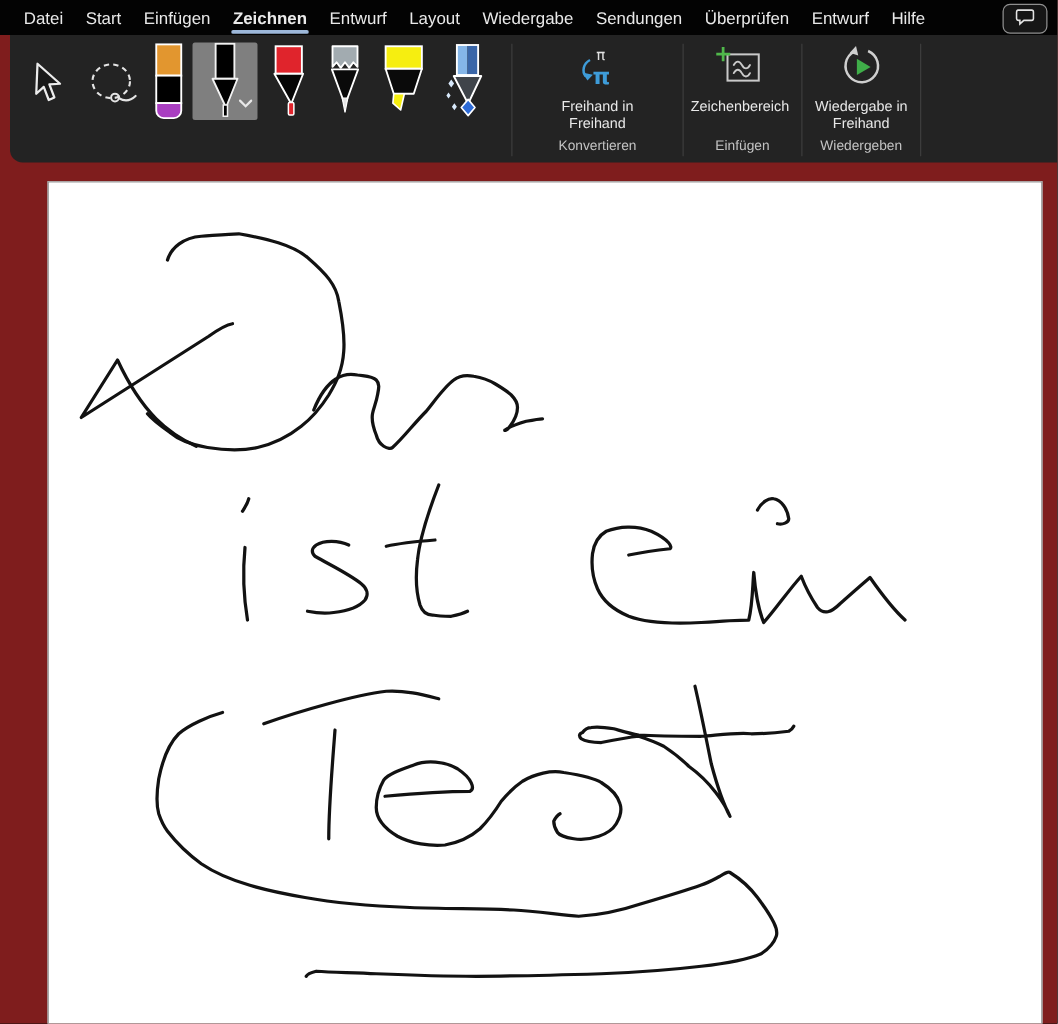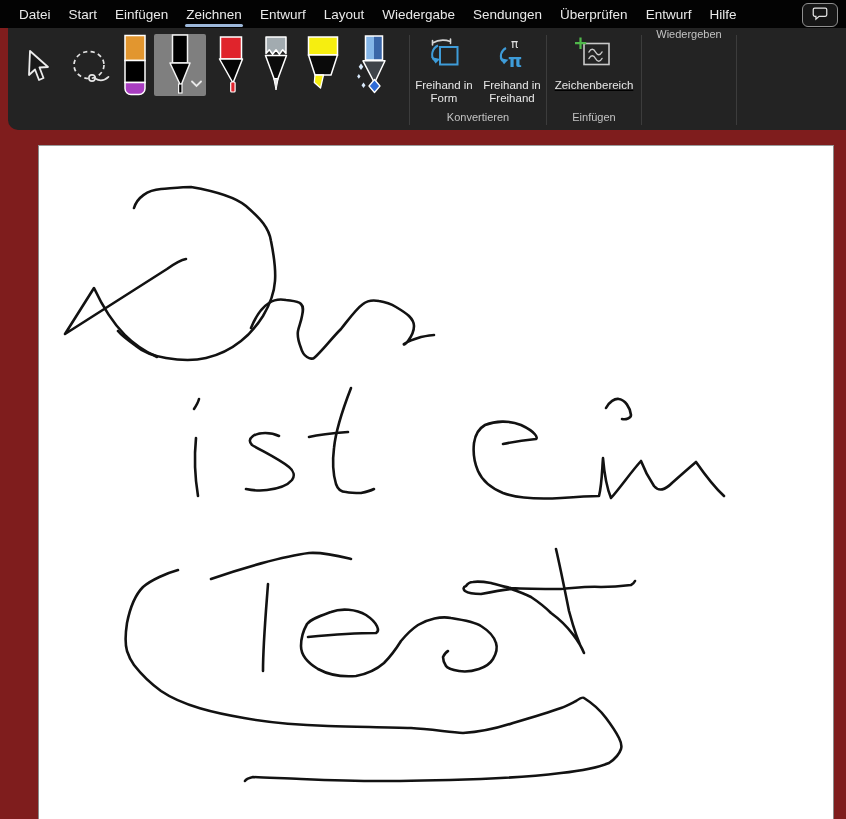--- a/index.html
+++ b/index.html
@@ -5,21 +5,21 @@
   html,body{margin:0;padding:0;background:#000;}
   #app{position:relative;width:846px;height:819px;background:#7f1d1d;overflow:hidden;
        font-family:"Liberation Sans",sans-serif;-webkit-font-smoothing:antialiased;}
 
   
   .menubar{position:absolute;top:0;left:0;width:846px;height:28px;background:#030303;
            display:flex;align-items:center;padding-left:10px;box-sizing:border-box;}
   .tabs{display:flex;align-items:center;height:100%;}
   .tab{position:relative;height:100%;display:flex;align-items:center;padding:0 9px;
        font-size:13.5px;color:#e9e9e9;cursor:default;white-space:nowrap;}
-  .tab.active span{font-weight:400;}
+  .tab.active span{font-weight:700;}
   .tab.active::after{content:"";position:absolute;left:8px;right:8px;bottom:1px;height:3px;
        background:#9db8da;border-radius:2px;}
   .comment-btn{position:absolute;right:8px;top:3px;width:34px;height:22px;border:1px solid #8f8f8f;
        border-radius:6px;display:flex;align-items:center;justify-content:center;background:#161616;}
 
   
   .ribbon{position:absolute;top:28px;left:8px;width:838px;height:102px;background:#232323;
           border-radius:0 0 0 10px;display:flex;box-sizing:border-box;}
   .rgroup{display:flex;flex-direction:column;box-sizing:border-box;}
   .rgroup .content{flex:1;display:flex;align-items:flex-start;}
@@ -170,59 +170,60 @@
         </div>
       </div>
     </div>
 
     <div class="vsep"></div>
 
     <div class="rgroup g-conv">
       <div class="content" style="justify-content:center;gap:2px;">
         <div class="rbtn w66">
           <span><svg width="34" height="34" viewBox="0 0 34 34">
-            <path d="M5.5 9 V4.5 M23.5 7.5 V3 M5.5 7 C11 3.8 17.5 3.5 23.5 5.5" fill="none" stroke="#d5d5d5" stroke-width="1.6" stroke-linecap="round"></path>
-            <rect x="13" y="11" width="17.5" height="17.5" fill="none" stroke="#3e9cd9" stroke-width="2"></rect>
-            <path d="M11 9.5 C5 12.5 3.5 19.5 7 24" fill="none" stroke="#3e9cd9" stroke-width="2"></path>
-            <path d="M4.2 21 L8.6 27.6 L13 23 Z" fill="#3e9cd9"></path>
-          </svg></span>
-          <span class="lbl">Freihand in Form</span>
-        </div>
-        <div class="rbtn w66">
-          <span><svg width="34" height="34" viewBox="0 0 34 34">
             <text x="16" y="12" font-size="12" fill="#e2e2e2" font-family="DejaVu Sans, sans-serif">π</text>
             <text x="13" y="31" font-size="18" font-weight="bold" fill="#3e9cd9" font-family="DejaVu Sans, sans-serif">π</text>
             <path d="M11 12 C5.5 15 4.5 21 7.5 25" fill="none" stroke="#3e9cd9" stroke-width="2"></path>
             <path d="M4.7 22 L9 28.3 L13.3 23.8 Z" fill="#3e9cd9"></path>
           </svg></span>
           <span class="lbl">Freihand in Freihand</span>
         </div>
       </div>
       <div class="glabel">Konvertieren</div>
     </div>
 
     <div class="vsep"></div>
 
     <div class="rgroup g-ins">
-      <div class="content" style="justify-content:center;text-decoration:underline;">
+      <div class="content" style="">
         <div class="rbtn w90">
           <span><svg width="38" height="34" viewBox="0 0 38 34">
             <rect x="9" y="7.5" width="25" height="21" fill="none" stroke="#c9c9c9" stroke-width="1.6"></rect>
             <path d="M14 16 c2 -3.6 4.5 -3.6 6.5 0 c2 3.6 4.5 3.6 6.5 0 M14 22.5 c2 -3.6 4.5 -3.6 6.5 0 c2 3.6 4.5 3.6 6.5 0" fill="none" stroke="#c9c9c9" stroke-width="1.5" stroke-linecap="round"></path>
             <path d="M5.5 1.5 V13 M-0.2 7.2 H11.2" stroke="#50b84b" stroke-width="2.2"></path>
           </svg></span>
           <span class="lbl">Zeichenbereich</span>
         </div>
       </div>
       <div class="glabel">Einfügen</div>
     </div>
 
     <div class="vsep"></div>
 
     <div class="rgroup g-play">
+      <div class="content" style="justify-content:center;">
+        <div class="rbtn w80">
+          <span><svg width="34" height="34" viewBox="0 0 34 34">
+            <path d="M11.5 5.2 A13 13 0 1 0 22.5 4.8" fill="none" stroke="#cfcfcf" stroke-width="2"></path>
+            <path d="M12.8 0.8 L7.8 6.2 L14.6 8.4 Z" fill="#cfcfcf"></path>
+            <path d="M13.5 11 L24.5 17.5 L13.5 24 Z" fill="#3fae49"></path>
+          </svg></span>
+          <span class="lbl">Wiedergabe in Freihand</span>
+        </div>
+      </div>
       <div class="glabel">Wiedergeben</div>
     </div>
 
     <div class="vsep"></div>
   </div>
 
   <div class="page" aria-label="Das ist ein Test">
     <svg class="ink" width="794" height="674" viewBox="0 0 794 674">
         <path d="M 95 62 C 98 52 108 44 122 43 C 135 42 145 41 152 41 C 175 45 195 50 207 60 C 222 73 230 82 232 95 C 235 110 237 122 236 135 C 235 150 230 160 224 170 C 217 181 211 188 202 195 C 192 203 180 209 167 212 C 154 215 139 214 127 212 C 115 210 104 206 97 200 C 90 195 83 190 79 185" stroke="#121212" stroke-width="2.6"></path>
         <path d="M 147 113 C 141 114 135 118 128 123 L 26 188 L 55 142 C 75 185 96 201 118 211" stroke="#121212" stroke-width="2.6"></path>

